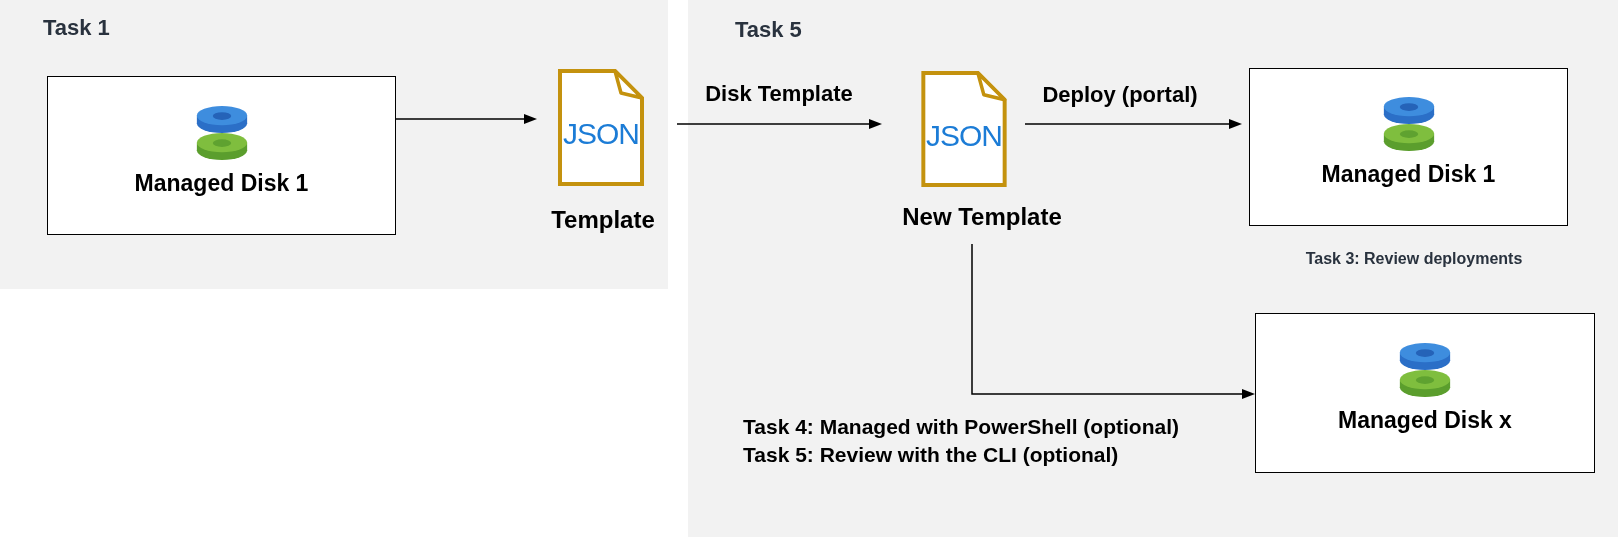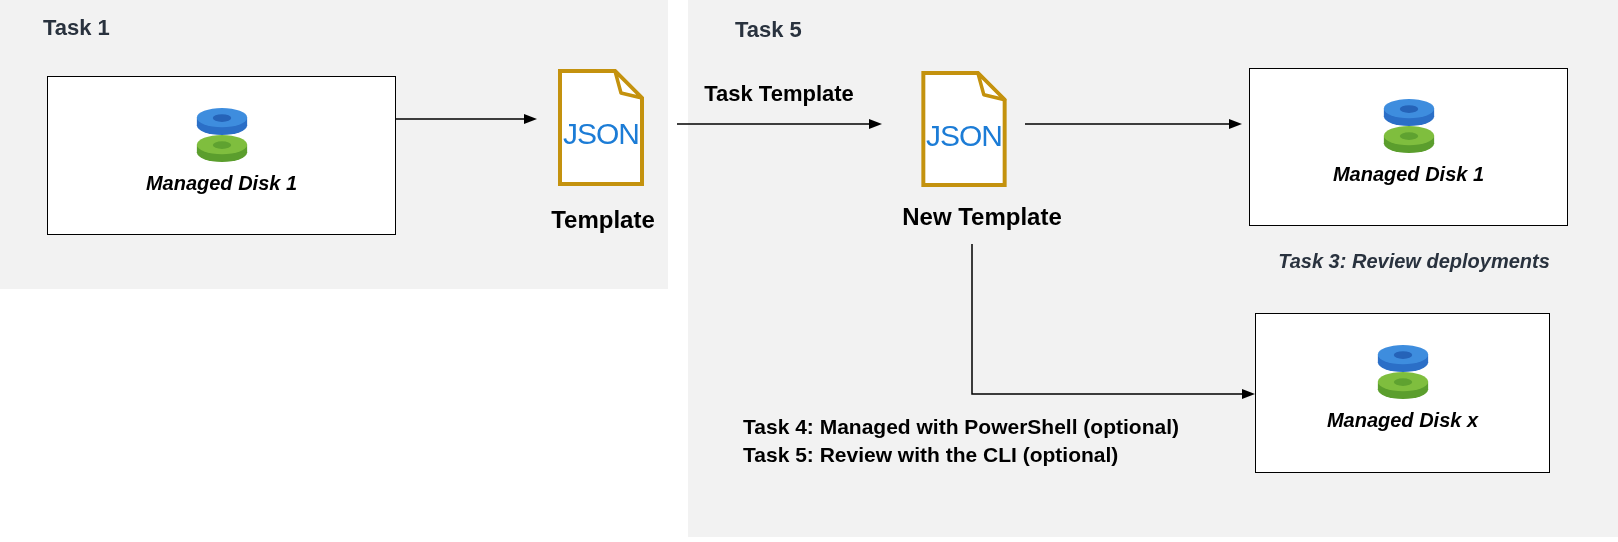--- a/index.html
+++ b/index.html
@@ -26,37 +26,37 @@
   #left-panel{left:0;top:0;width:668px;height:289px;}
   #right-panel{left:688px;top:0;width:930px;height:537px;}
 
   .task-title{position:absolute;font-size:22px;font-weight:bold;color:var(--title-color);white-space:nowrap;}
 
   .disk-box{
     position:absolute;background:var(--box-bg);border:1.4px solid #000;
     display:flex;flex-direction:column;align-items:center;justify-content:center;
     gap:9px;padding-bottom:12px;box-sizing:border-box;
   }
-  .disk-box .box-label{font-size:20px;font-weight:bold;color:var(--label-color);white-space:nowrap;font-style:italic;}
+  .disk-box .box-label{font-size:23px;font-weight:bold;color:var(--label-color);white-space:nowrap;}
 
   .json-file{position:absolute;}
   .json-file .json-text{
     position:absolute;left:0;top:50px;width:100%;text-align:center;
     font-size:30px;line-height:32px;letter-spacing:-1px;color:var(--json-blue);
   }
 
   .center-caption{
     position:absolute;transform:translateX(-50%);white-space:nowrap;
     font-weight:bold;color:var(--label-color);font-size:24px;
   }
   .arrow-label{
     position:absolute;transform:translateX(-50%);white-space:nowrap;
     font-weight:bold;color:var(--label-color);font-size:22px;
   }
-  #task3-caption{color:var(--title-color);font-size:20px;font-style:italic;}
+  #task3-caption{color:var(--title-color);font-size:16px;}
 
   #task45-labels{
     position:absolute;left:743px;top:413px;
     font-size:21px;line-height:28px;font-weight:bold;color:var(--label-color);white-space:nowrap;
   }
 
   #arrow-layer{position:absolute;left:0;top:0;pointer-events:none;}
   #arrow-layer path{stroke:var(--line-color);stroke-width:1.5;fill:none;}
   #arrow-layer .arrowhead{fill:var(--line-color);stroke:none;}
 
@@ -121,41 +121,42 @@
   <div class="json-file" style="left:557px;top:68px;width:88px;height:119px;">
     <svg width="88" height="119" viewBox="0 0 88 119" class="file-shape">
         <use href="#file-symbol"></use>
       </svg>
     <div class="json-text">JSON</div>
   </div>
   <div class="center-caption" style="left:603px;top:206px;">Template</div>
 
   <div class="task-title" style="left:735px;top:17px;">Task 5</div>
 
-  <div class="arrow-label" style="left:779px;top:81px;">Task Template</div>
+  <div class="arrow-label" style="left:779px;top:81px;">Disk Template</div>
 
   <div class="json-file" style="left:920px;top:70px;width:88px;height:118px;">
     <svg width="88" height="118" viewBox="0 0 88 119" class="file-shape">
         <use href="#file-symbol"></use>
       </svg>
     <div class="json-text">JSON</div>
   </div>
   <div class="center-caption" style="left:982px;top:203px;">New Template</div>
 
+  <div class="arrow-label" style="left:1120px;top:82px;">Deploy (portal)</div>
 
   <div class="disk-box" style="left:1249px;top:68px;width:319px;height:158px;">
     <svg class="disk-icon" width="54" height="58" viewBox="0 0 54 60">
         <use href="#disk-symbol"></use>
       </svg>
     <div class="box-label">Managed Disk 1</div>
   </div>
 
   <div class="center-caption" id="task3-caption" style="left:1414px;top:250px;">Task 3: Review deployments</div>
 
-  <div class="disk-box" style="left:1255px;top:313px;width:295px;height:160px;">
+  <div class="disk-box" style="left:1255px;top:313px;width:340px;height:160px;">
     <svg class="disk-icon" width="54" height="58" viewBox="0 0 54 60">
         <use href="#disk-symbol"></use>
       </svg>
     <div class="box-label">Managed Disk x</div>
   </div>
 
   <div id="task45-labels">
     <div>Task 4: Managed with PowerShell (optional)</div>
     <div>Task 5: Review with the CLI (optional)</div>
   </div>

